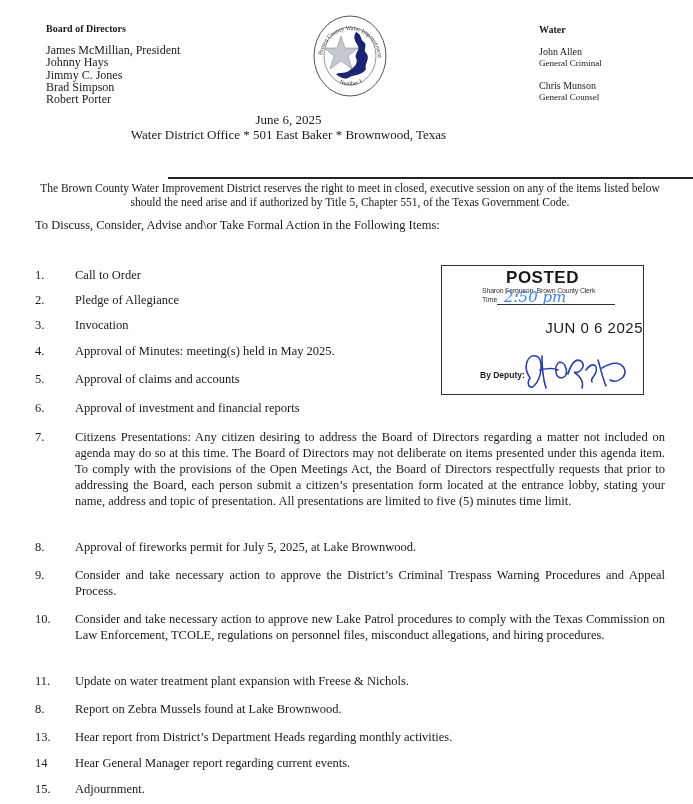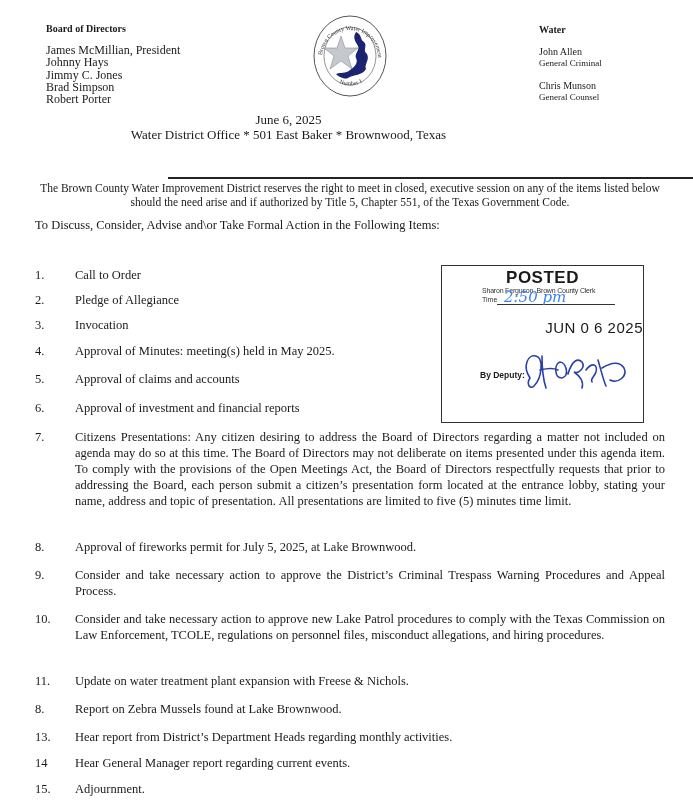--- a/index.html
+++ b/index.html
@@ -20,21 +20,21 @@
   .center-hdr { left: 0; width: 577px; text-align: center; font-size: 13px; line-height: 15px; }
   .hdr1 { top: 112px; }
   .rule { left: 168px; width: 526px; top: 177px; height: 2px; background: #222; }
   .notice { left: 30px; width: 640px; top: 181px; text-align: center; font-size: 11.5px; line-height: 14px; }
   .intro { left: 35px; top: 218px; font-size: 12.5px; }
   .item { position: absolute; left: 35px; width: 630px; font-size: 12.5px; line-height: 16px; }
   .item .num { position: absolute; left: 0; top: 0; }
   .item .txt { position: absolute; left: 40px; width: 590px; }
   .item .txt.just { text-align: justify; text-align-last: left; }
   .stamp {
-    left: 441px; top: 265px; width: 203px; height: 158px;
+    left: 441px; top: 265px; width: 203px; height: 130px;
     border: 1.5px solid #333; box-sizing: border-box;
     font-family: "Liberation Sans", "DejaVu Sans", sans-serif;
   }
   .stamp .posted { position: absolute; left: 0; width: 100%; top: 2px; text-align: center; font-size: 17px; font-weight: bold; letter-spacing: 0.5px; }
   .stamp .clerk { position: absolute; left: 40px; top: 21px; font-size: 7px; color: #333; letter-spacing: -0.2px; }
   .stamp .time-lbl { position: absolute; left: 40px; top: 30px; font-size: 7px; color: #333; }
   .stamp .time-line { position: absolute; left: 55px; top: 38px; width: 118px; border-bottom: 1px solid #333; }
   .stamp .time-val { position: absolute; left: 62px; top: 22px; font-family: "DejaVu Serif", serif; font-style: italic; font-size: 15px; color: #3b82f6; }
   .stamp .date { position: absolute; left: 0; width: 100%; top: 53px; text-align: right; font-size: 15px; letter-spacing: 0.5px; }
   .stamp .by { position: absolute; left: 38px; top: 104px; font-size: 8.5px; font-weight: bold; }

